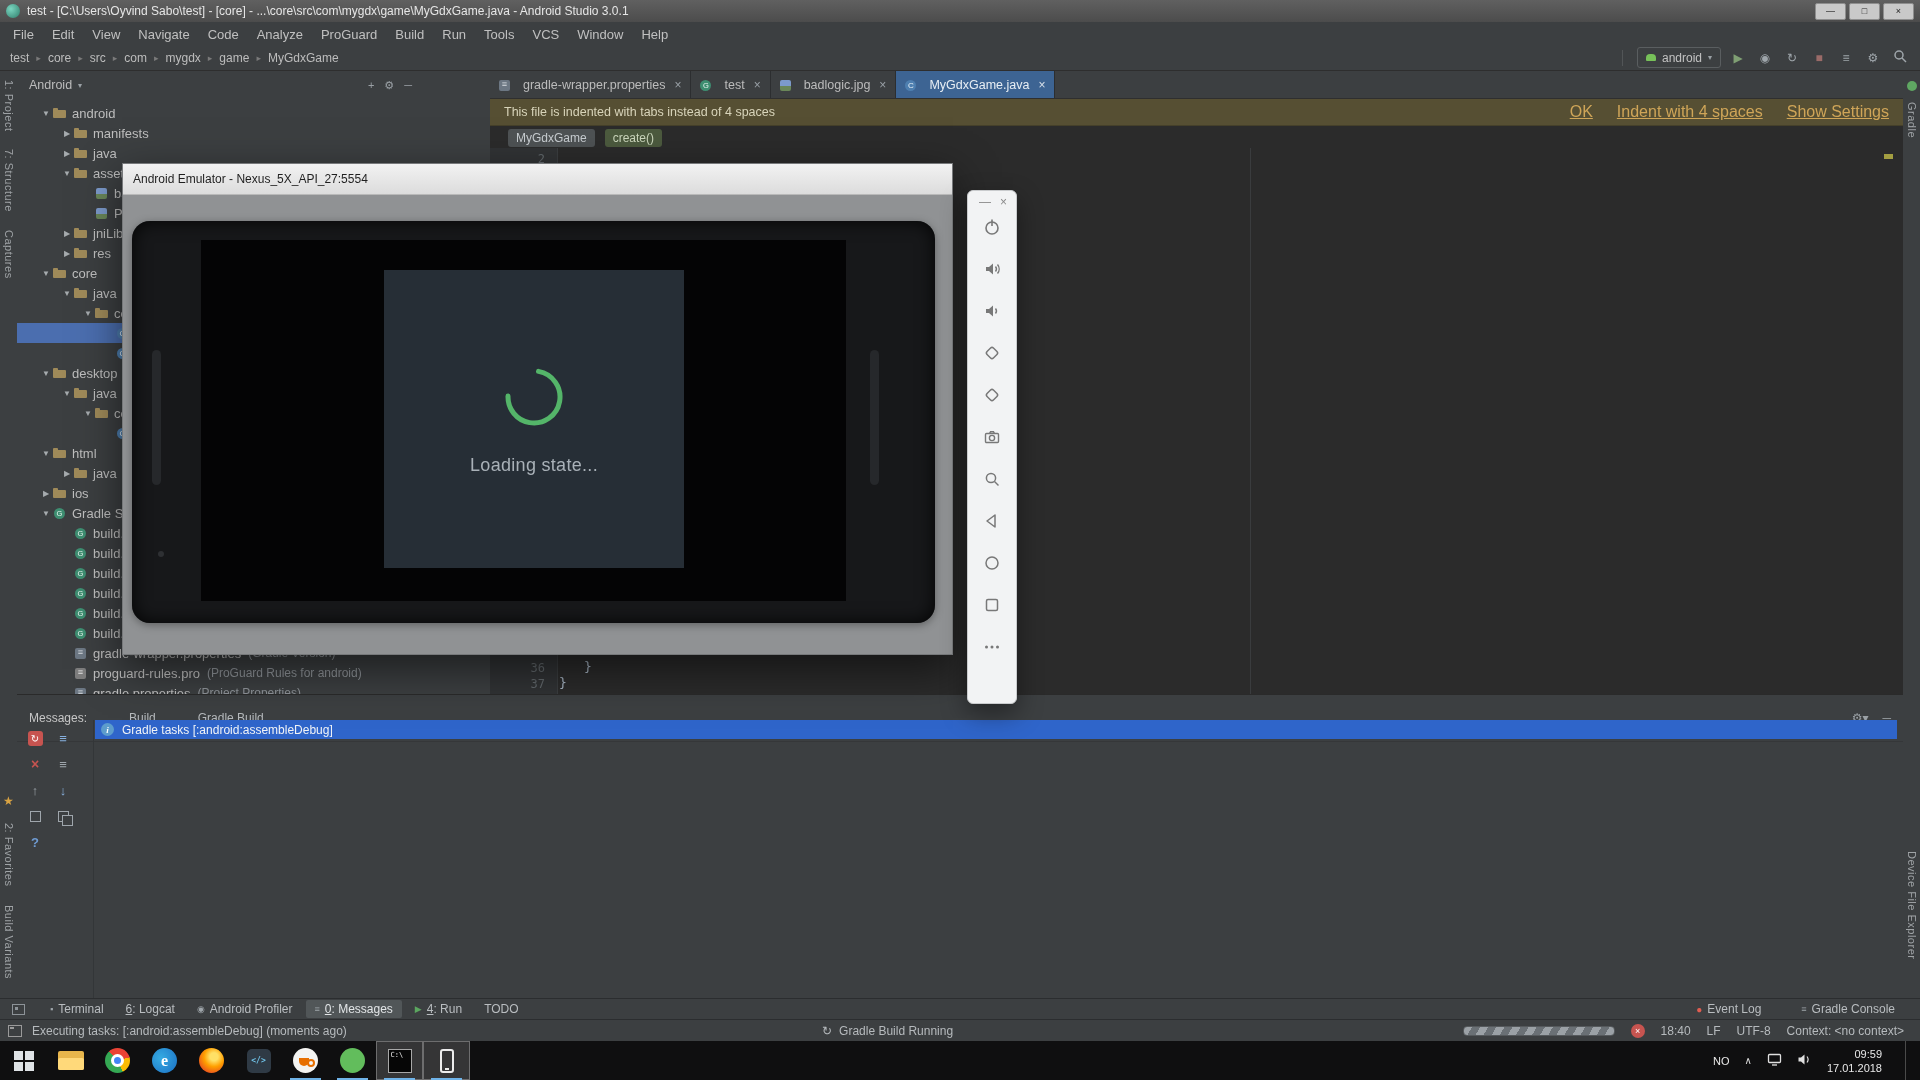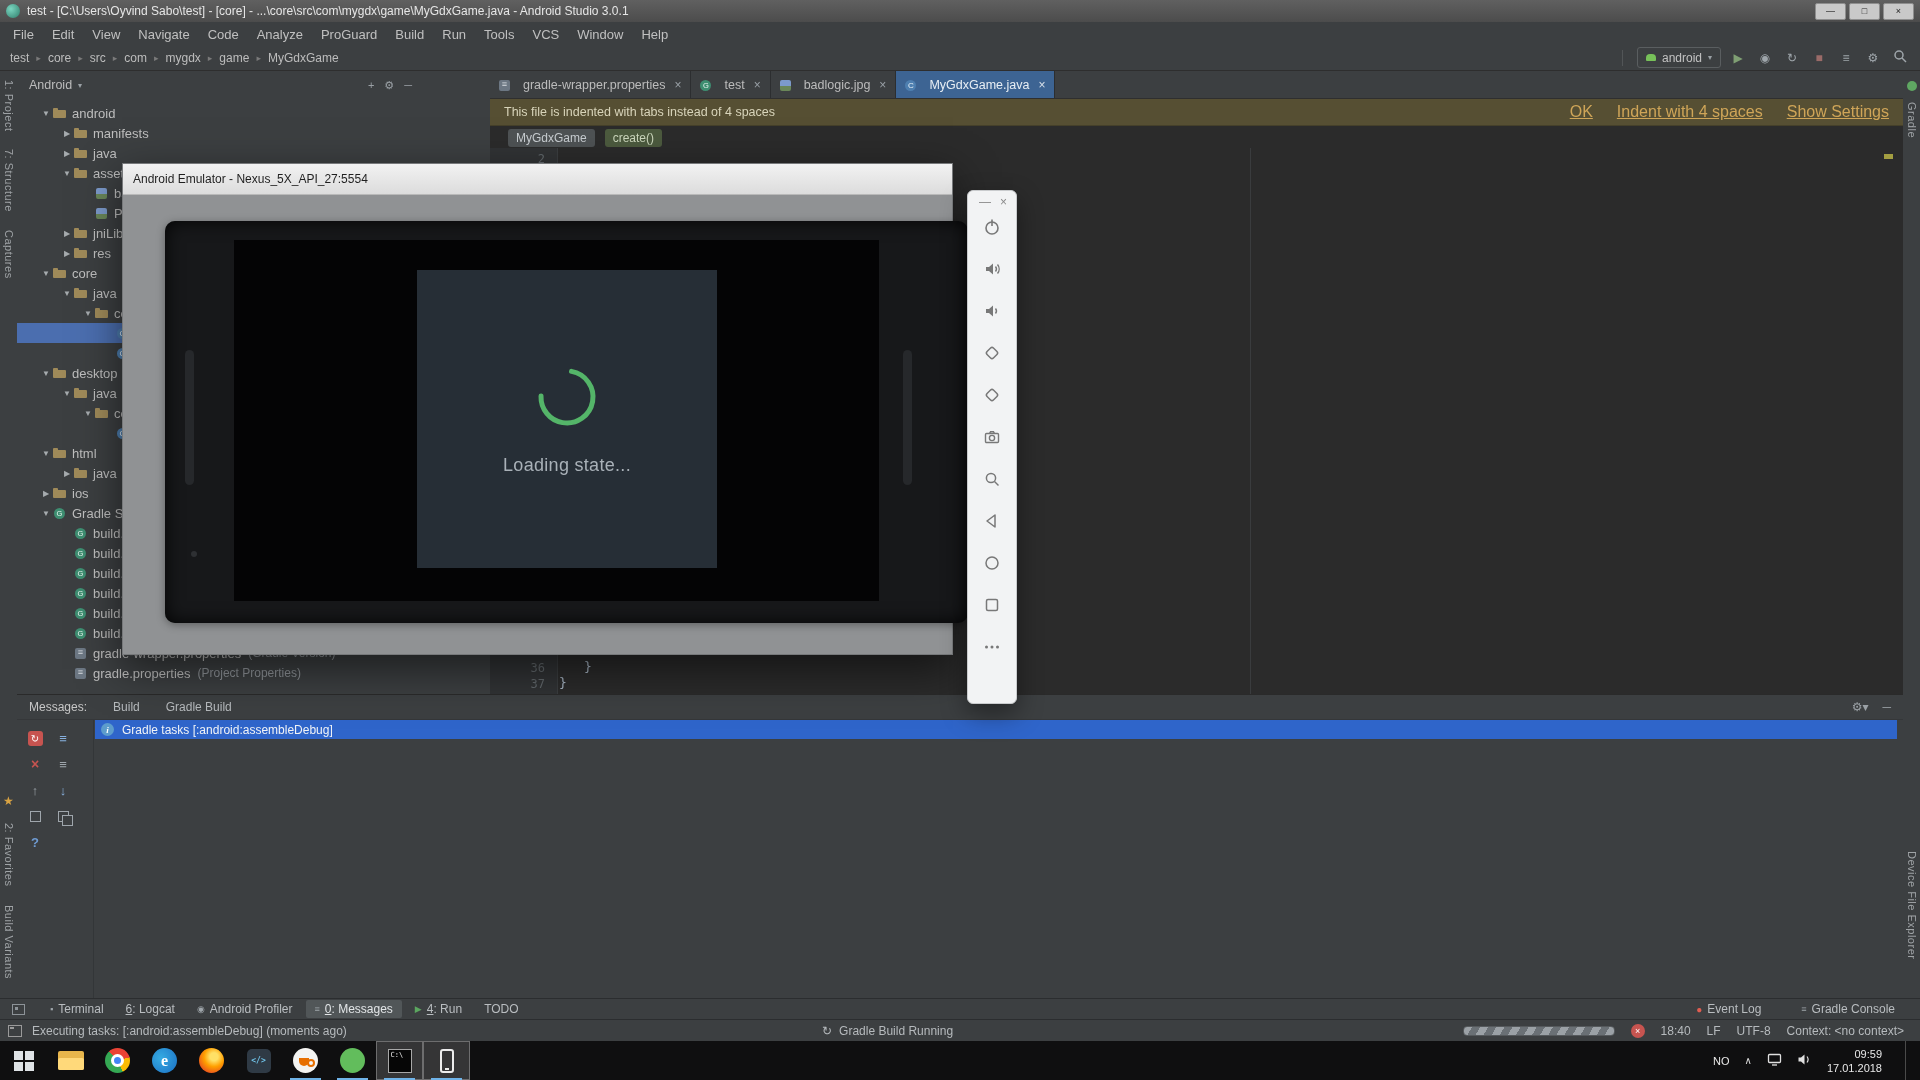--- a/index.html
+++ b/index.html
@@ -85,21 +85,21 @@
   .crumb[data-kind="class"]{background:#4e5254;color:#c8cdd1;}
   .crumb[data-kind="method"]{background:#4c5a3e;color:#cbd6bc;}
   .ebody{position:absolute;left:0;top:77px;right:0;bottom:0;background:#2b2b2b;}
   .gutter{position:absolute;left:0;top:0;bottom:0;width:67px;background:#313335;border-right:1px solid #3b3e40;}
   .lnum{position:absolute;right:12px;color:#62686c;font:12px "DejaVu Sans Mono",monospace;}
   .codeln{position:absolute;color:#a9b7c6;font:13px "DejaVu Sans Mono",monospace;}
   .guide{position:absolute;left:760px;top:0;bottom:0;width:1px;background:#3a3c3e;}
   .emark{position:absolute;right:10px;top:6px;width:9px;height:5px;background:#b8b345;opacity:.85;}
   
   .msgs{position:absolute;left:17px;top:694px;width:1886px;height:304px;background:#3c3f41;border-top:1px solid #2a2a2a;}
-  .msgs-head{height:24px;display:flex;align-items:center;padding:0 12px;font-size:12px;color:#bdbdbd;border-bottom:1px solid #353739;gap:26px;}
+  .msgs-head{height:24px;display:flex;align-items:center;padding:11px 12px;font-size:12px;color:#bdbdbd;border-bottom:1px solid #353739;gap:42px;}
   .msgs-head .mtitle{color:#c7c7c7;}
   .mtab{color:#b6babd;}
   .mh-icons{margin-left:auto;display:flex;gap:14px;color:#9aa0a5;font-size:12px;}
   .msg-tools{position:absolute;left:4px;top:30px;display:grid;grid-template-columns:28px 28px;grid-auto-rows:26px;justify-items:center;align-items:center;color:#9fa6ac;font-size:13px;}
   .mi{display:flex;align-items:center;justify-content:center;}
   .mi-rerun{width:15px;height:15px;background:#c75450;border-radius:3px;color:#fff;font-size:10px;}
   .mi-x{color:#c75450;font-size:14px;font-weight:bold;}
   .mi-blue{color:#87b0dd;}
   .mi-sq{width:9px;height:9px;border:1px solid #9fa6ac;}
   .mi-sq2{width:9px;height:9px;border:1px solid #9fa6ac;position:relative;}
@@ -130,22 +130,22 @@
   .sb-center{position:absolute;left:822px;display:flex;gap:7px;align-items:center;color:#b6babd;}
   .sb-right{margin-left:auto;display:flex;align-items:center;gap:16px;}
   .prog{width:150px;height:8px;border-radius:4px;border:1px solid #55595c;
         background:repeating-linear-gradient(120deg,#9ba1a6 0 7px,#6a7075 7px 14px);}
   .stopb{width:14px;height:14px;border-radius:50%;background:#c75450;color:#fff;font-size:9px;display:flex;align-items:center;justify-content:center;}
   
   .emu{position:absolute;left:122px;top:163px;width:831px;height:492px;background:#909294;border:1px solid #77797b;
        box-shadow:0 14px 40px rgba(0,0,0,.55);z-index:40;box-sizing:border-box;}
   .emu-title{height:30px;background:linear-gradient(#f2f2f2,#dcdcdc);border-bottom:1px solid #b9b9b9;display:flex;align-items:center;
              padding-left:10px;font-size:12px;color:#1f1f1f;}
-  .phone{position:absolute;left:9px;top:57px;width:803px;height:402px;background:#17181a;border-radius:10px;
-         box-shadow:inset 0 0 18px rgba(0,0,0,.9),0 2px 8px rgba(0,0,0,.35);margin-left:33px;}
+  .phone{position:absolute;left:9px;top:57px;width:803px;height:402px;background:#17181a;border-radius:18px;
+         box-shadow:inset 0 0 18px rgba(0,0,0,.9),0 2px 8px rgba(0,0,0,.35);}
   .screen{position:absolute;left:69px;top:19px;width:645px;height:361px;background:#040405;}
   .dialog{position:absolute;left:183px;top:30px;width:300px;height:298px;background:#262e36;}
   .spin{position:absolute;left:119px;top:96px;animation:rot 1.2s linear infinite;transform-origin:31px 31px;}
   @keyframes rot{to{transform:rotate(360deg);}}
   .ltext{position:absolute;left:0;right:0;top:185px;text-align:center;color:#a9b1b8;font-size:18px;letter-spacing:.3px;}
   .spk{position:absolute;width:9px;height:135px;background:#26282b;border-radius:5px;top:129px;}
   .spk.l{left:20px;}.spk.r{left:738px;}
   .camdot{position:absolute;left:26px;top:330px;width:6px;height:6px;border-radius:50%;background:#2e3033;}
   
   .etb{position:absolute;left:967px;top:190px;width:50px;height:514px;background:#f2f3f4;border:1px solid #c9cbcd;border-radius:6px;
@@ -445,20 +445,26 @@
     <span class="tnote">(Module: ios)</span>
   </div>
         <div class="trow" data-indent="2">
     <span class="tw"></span>
     <span class="ticon" data-icon="prop"></span>
     <span class="tlab">gradle-wrapper.properties</span>
     <span class="tnote">(Gradle Version)</span>
   </div>
         <div class="trow" data-indent="2">
     <span class="tw"></span>
+    <span class="ticon" data-icon="pro"></span>
+    <span class="tlab">proguard-rules.pro</span>
+    <span class="tnote">(ProGuard Rules for android)</span>
+  </div>
+        <div class="trow" data-indent="2">
+    <span class="tw"></span>
     <span class="ticon" data-icon="prop"></span>
     <span class="tlab">gradle.properties</span>
     <span class="tnote">(Project Properties)</span>
   </div>
       </div>
   </div>
 
   <div class="ezone">
     <div class="tabsbar">
         <div class="etab">

